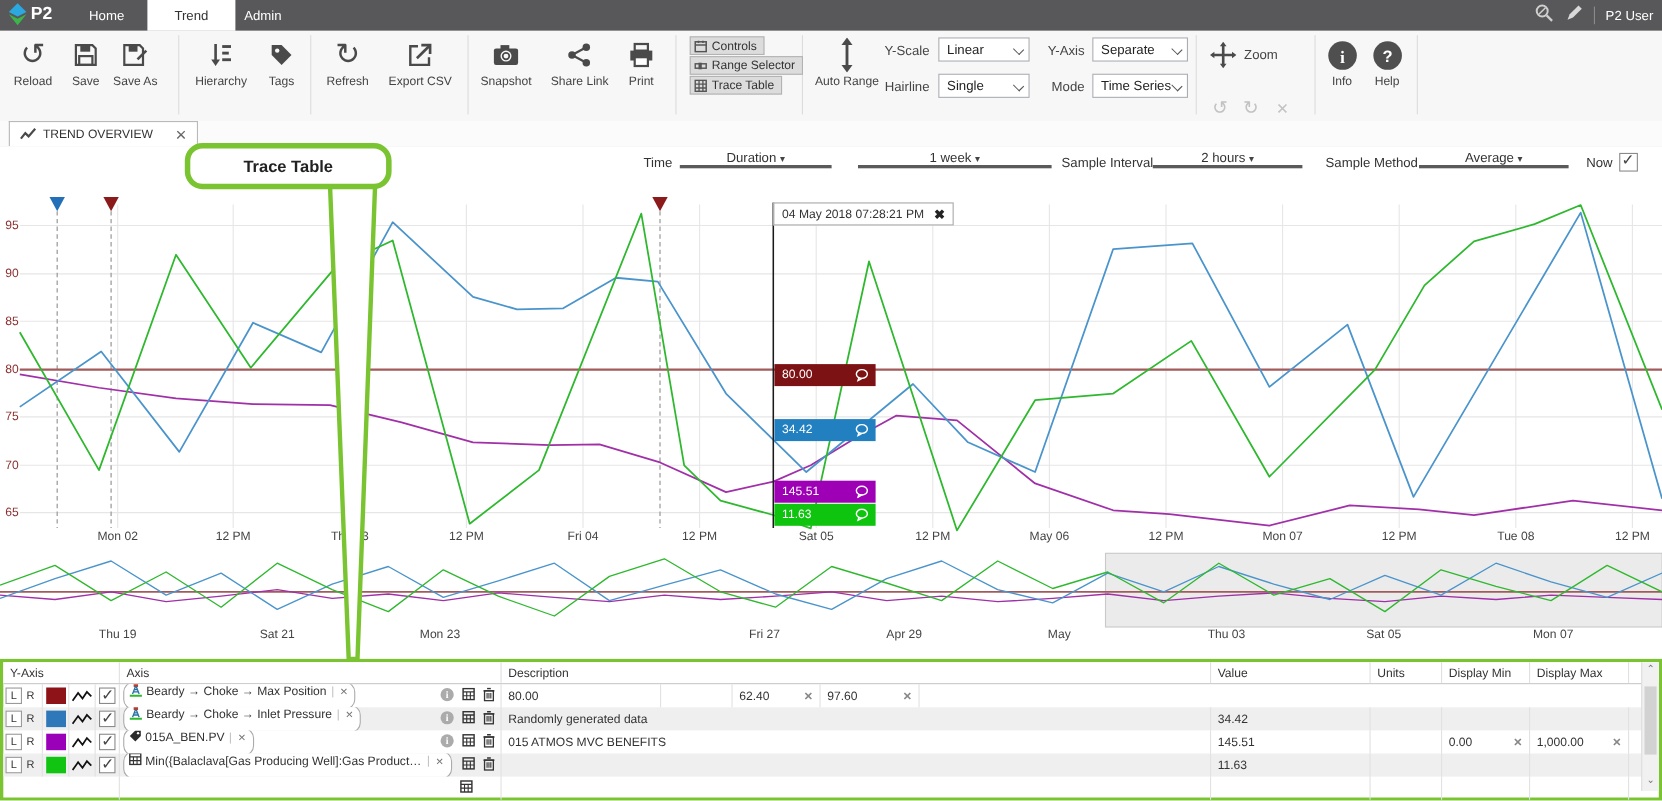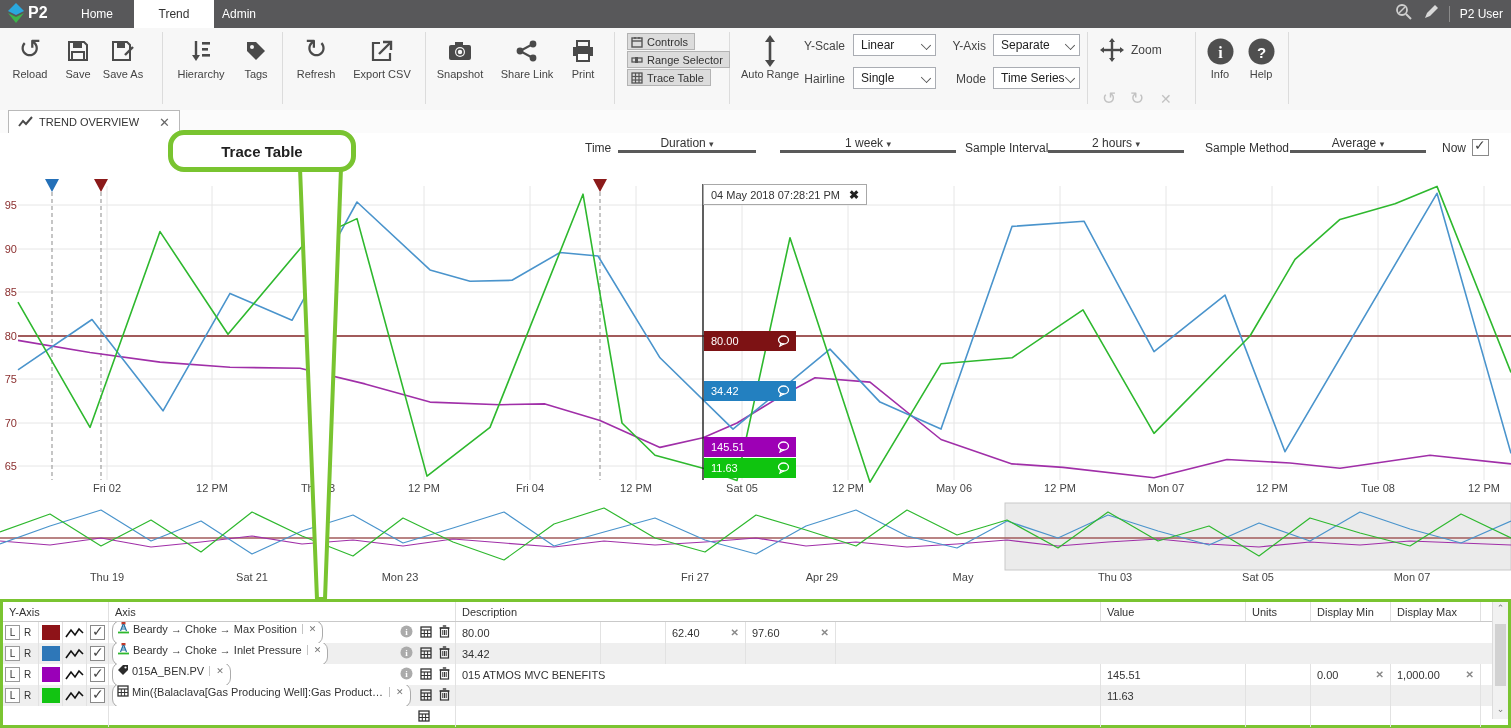--- a/index.html
+++ b/index.html
@@ -373,21 +373,21 @@
     <div id="ylabs">
         <div class="ylab" style="left: 0px; top: 22px;">95</div>
         <div class="ylab" style="left: 0px; top: 66px;">90</div>
         <div class="ylab" style="left: 0px; top: 109px;">85</div>
         <div class="ylab" style="left: 0px; top: 153px;">80</div>
         <div class="ylab" style="left: 0px; top: 196px;">75</div>
         <div class="ylab" style="left: 0px; top: 240px;">70</div>
         <div class="ylab" style="left: 0px; top: 283px;">65</div>
       </div>
     <div id="xlabs">
-        <div class="xlab" style="left: 72px; top: 305px;">Fri 02</div>
+        <div class="xlab" style="left: 72px; top: 305px;">Mon 02</div>
         <div class="xlab" style="left: 177px; top: 305px;">12 PM</div>
         <div class="xlab" style="left: 283px; top: 305px;">Thu 03</div>
         <div class="xlab" style="left: 389px; top: 305px;">12 PM</div>
         <div class="xlab" style="left: 495px; top: 305px;">Fri 04</div>
         <div class="xlab" style="left: 601px; top: 305px;">12 PM</div>
         <div class="xlab" style="left: 707px; top: 305px;">Sat 05</div>
         <div class="xlab" style="left: 813px; top: 305px;">12 PM</div>
         <div class="xlab" style="left: 919px; top: 305px;">May 06</div>
         <div class="xlab" style="left: 1025px; top: 305px;">12 PM</div>
         <div class="xlab" style="left: 1131px; top: 305px;">Mon 07</div>
@@ -526,20 +526,21 @@
               <span><svg width="11" height="13" viewBox="0 0 11 13">
                   <rect x="1.5" y="3" width="8" height="9" fill="none" stroke="#333" stroke-width="1.2"></rect>
                   <line x1="0.5" y1="3" x2="10.5" y2="3" stroke="#333" stroke-width="1.2"></line>
                   <line x1="3.8" y1="1" x2="7.2" y2="1" stroke="#333" stroke-width="1.4"></line>
                   <line x1="3.8" y1="5" x2="3.8" y2="10" stroke="#333" stroke-width="1"></line>
                   <line x1="5.5" y1="5" x2="5.5" y2="10" stroke="#333" stroke-width="1"></line>
                   <line x1="7.2" y1="5" x2="7.2" y2="10" stroke="#333" stroke-width="1"></line>
                 </svg></span>
             </span>
           </div>
+          <div class="tc" style="width:645px;padding-left:6px">Randomly generated data</div>
           <div class="tc" style="width:145px;padding-left:6px">34.42</div>
           <div class="tc" style="width:65px;padding-left:6px"></div>
           <div class="tc" style="width:80px;padding-left:6px"></div>
           <div class="tc" style="width:90px;padding-left:6px"></div>
           <div class="tc" style="width:12px;border-right:none"></div>
         </div>
         <div class="trow">
           <div class="tc" style="width:36px">
             <span class="lbox">L</span>
             <span class="rplain">R</span>

